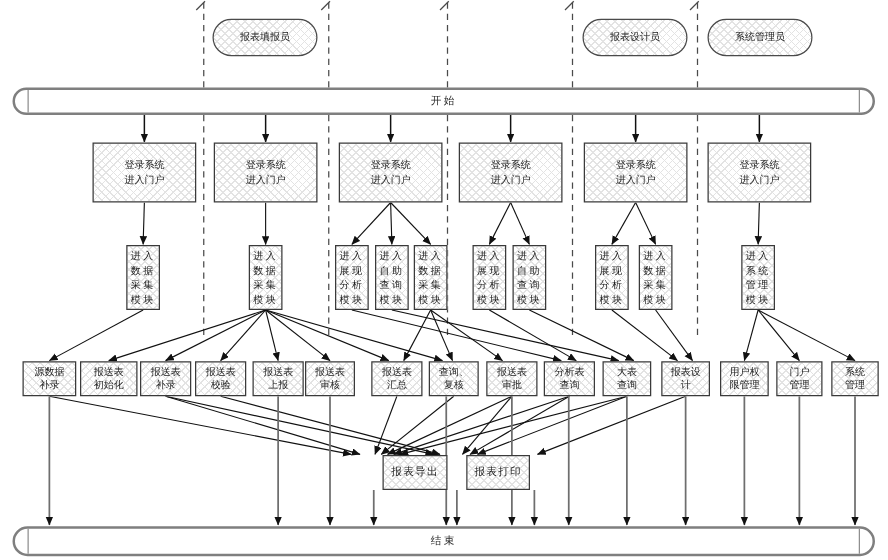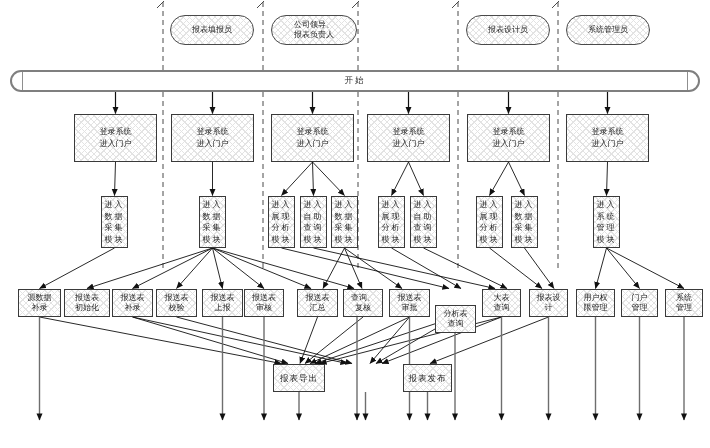--- a/index.html
+++ b/index.html
@@ -9,21 +9,21 @@
   #nodes{position:absolute;left:0;top:0;width:710px;height:448px;z-index:2;}
   .node{position:absolute;box-sizing:border-box;display:flex;flex-direction:column;
         align-items:center;justify-content:center;text-align:center;color:#1a1a1a;
         background-color:#fff;border:1px solid #3a3a3a;font-size:8px;line-height:10.5px;
         background-image:
           repeating-linear-gradient(45deg,#e3e3e3 0,#e3e3e3 1px,transparent 1px,transparent 4.5px),
           repeating-linear-gradient(135deg,#e3e3e3 0,#e3e3e3 1px,transparent 1px,transparent 4.5px);}
   .pill{border-radius:16px;border-color:#4a4a4a;}
   .login{line-height:12px;}
   .vbox{letter-spacing:2px;line-height:11.5px;}
-  .obox{font-size:8.5px;letter-spacing:1px;}
+  .obox{font-size:8.5px;letter-spacing:1px;margin-left:33px;}
   .bar{position:absolute;box-sizing:border-box;background:#fff;border:2px solid #7f7f7f;
        border-radius:12px;display:flex;align-items:center;justify-content:center;
        font-size:8.5px;letter-spacing:2px;color:#2b2b2b;z-index:2;}
   .bar .capL,.bar .capR{position:absolute;top:0;bottom:0;width:0;border-left:1px solid #8f8f8f;}
   .bar .capL{left:10px;} .bar .capR{right:10px;}
 </style>
 </head>
 <body>
 
 <div id="stage">
@@ -113,26 +113,27 @@
         <line x1="427.5" y1="392" x2="427.5" y2="420" stroke="#6e6e6e" stroke-width="1.4" marker-end="url(#arw)"></line>
       </g>
   </svg>
 
   <div id="nodes">
     <div class="bar" id="start-bar" style="left: 10px; top: 70px; width: 690px; height: 22px;">
       <span class="capL"></span>
       <span>开始</span>
       <span class="capR"></span>
     </div>
+    <div class="bar" id="end-bar" style="left: 10px; top: 421px; width: 690px; height: 24px;">
+      <span class="capL"></span>
+      <span>结束</span>
+      <span class="capR"></span>
+    </div>
       <div class="node pill" style="left: 170px; top: 15px; width: 84px; height: 30px;">
         <span>报表填报员</span>
-      </div>
-      <div class="node pill" style="left: 271px; top: 15px; width: 86px; height: 30px;">
-        <span>公司领导、</span>
-        <span>报表负责人</span>
       </div>
       <div class="node pill" style="left: 466px; top: 15px; width: 84px; height: 30px;">
         <span>报表设计员</span>
       </div>
       <div class="node pill" style="left: 566px; top: 15px; width: 84px; height: 30px;">
         <span>系统管理员</span>
       </div>
       <div class="node login" style="left: 74px; top: 114px; width: 83px; height: 48px;">
         <span>登录系统</span>
         <span>进入门户</span>
@@ -246,21 +247,21 @@
         <span>汇总</span>
       </div>
       <div class="node tbox" style="left: 343px; top: 289px; width: 40px; height: 28px;">
         <span>查询、</span>
         <span>复核</span>
       </div>
       <div class="node tbox" style="left: 389px; top: 289px; width: 41px; height: 28px;">
         <span>报送表</span>
         <span>审批</span>
       </div>
-      <div class="node tbox" style="left: 435px; top: 305px; width: 41px; height: 28px;">
+      <div class="node tbox" style="left: 435px; top: 289px; width: 41px; height: 28px;">
         <span>分析表</span>
         <span>查询</span>
       </div>
       <div class="node tbox" style="left: 482px; top: 289px; width: 39px; height: 28px;">
         <span>大表</span>
         <span>查询</span>
       </div>
       <div class="node tbox" style="left: 529px; top: 289px; width: 39px; height: 28px;">
         <span>报表设</span>
         <span>计</span>
@@ -273,17 +274,17 @@
         <span>门户</span>
         <span>管理</span>
       </div>
       <div class="node tbox" style="left: 665px; top: 289px; width: 38px; height: 28px;">
         <span>系统</span>
         <span>管理</span>
       </div>
       <div class="node obox" style="left: 273px; top: 364px; width: 52px; height: 28px;">
         <span>报表导出</span>
       </div>
-      <div class="node obox" style="left: 403px; top: 364px; width: 49px; height: 28px;">
-        <span>报表发布</span>
+      <div class="node obox" style="left: 340px; top: 364px; width: 51px; height: 28px;">
+        <span>报表打印</span>
       </div>
     </div>
 </div>
 
 </body></html>

